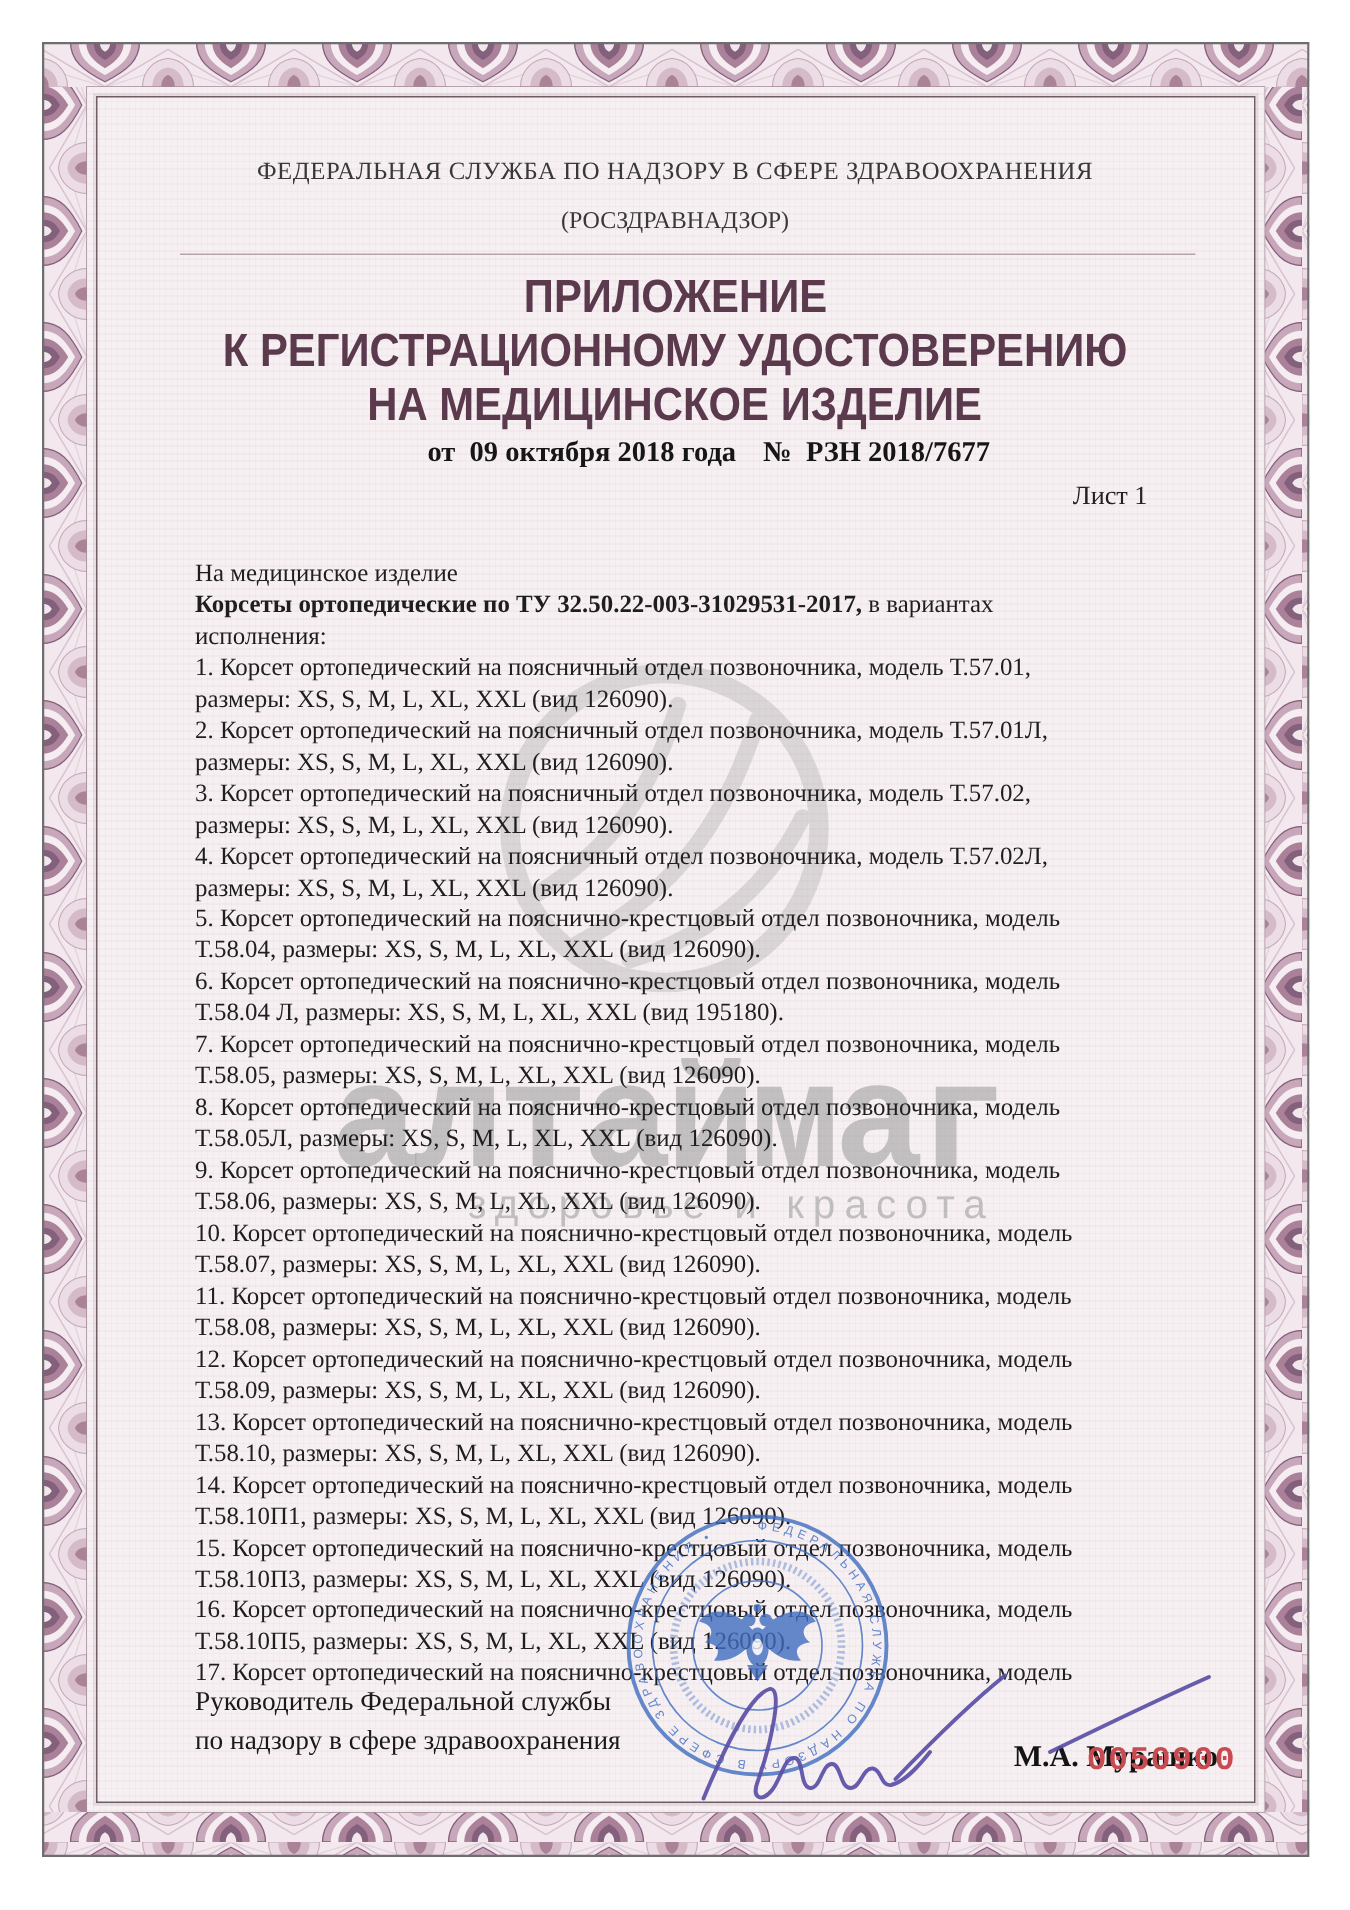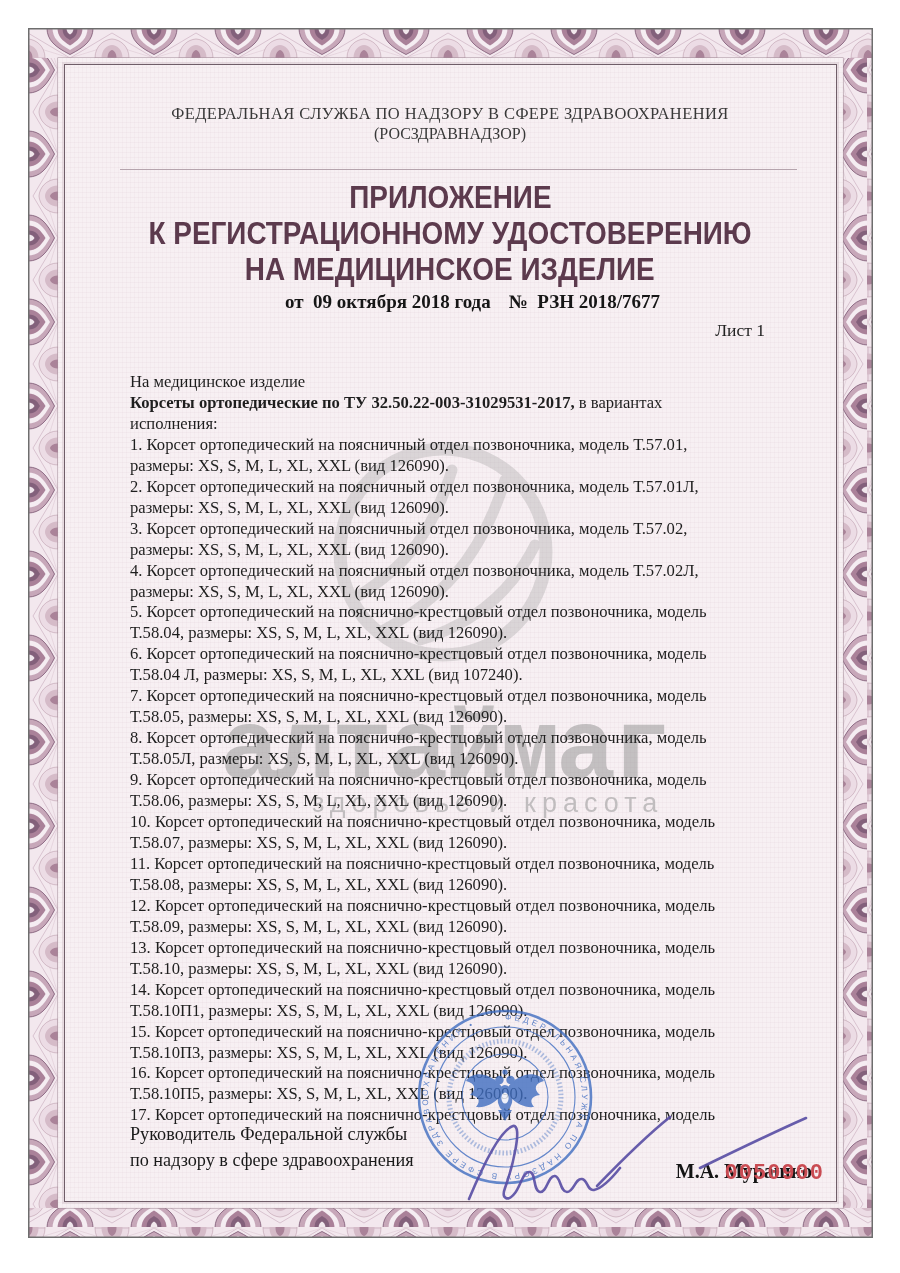--- a/index.html
+++ b/index.html
@@ -19,21 +19,21 @@
       var(--paper-pink);
   }
   .frame{
     position:absolute;left:36px;top:36px;width:771px;height:1136px;
     border:1.3px solid #6f5d68;box-shadow:0 0 0 2px rgba(190,170,180,.28);
   }
   
   .content{position:absolute;inset:0;z-index:2;color:#1f1f1f;}
   .centerband{position:absolute;left:72px;right:72px;text-align:center;}
   .agency1{top:104px;font-size:16.5px;letter-spacing:.4px;color:#383838;}
-  .agency2{top:125px;font-size:16px;color:#383838;}
+  .agency2{top:139px;font-size:16px;color:#383838;}
   .divider{position:absolute;left:120px;top:169px;width:677px;height:1px;background:#b5a4ad;}
   .title-line{font-family:"Liberation Sans","DejaVu Sans",sans-serif;font-weight:bold;color:var(--title-plum);font-size:31px;}
   .t1{top:180px;} .t2{top:216px;} .t3{top:252px;}
   .condensed{display:inline-block;transform:scaleX(.9);transform-origin:50% 50%;white-space:nowrap;}
   .date-row{position:absolute;left:285px;top:291px;display:flex;gap:18px;font-weight:bold;font-size:19px;color:#161616;}
   .date-row span{white-space:pre;}
   .sheet{position:absolute;right:135px;top:320px;font-weight:normal;font-size:17.5px;color:#222;}
   .body-block{position:absolute;left:130px;top:372px;width:690px;font-size:16.6px;line-height:20.95px;color:#1e1e1e;}
   .line{white-space:nowrap;}
   .line b{font-weight:bold;}
@@ -145,21 +145,21 @@
         <div class="line"><b></b><span>размеры: XS, S, M, L, XL, XXL (вид 126090).</span></div>
         <div class="line"><b></b><span>2. Корсет ортопедический на поясничный отдел позвоночника, модель Т.57.01Л,</span></div>
         <div class="line"><b></b><span>размеры: XS, S, M, L, XL, XXL (вид 126090).</span></div>
         <div class="line"><b></b><span>3. Корсет ортопедический на поясничный отдел позвоночника, модель Т.57.02,</span></div>
         <div class="line"><b></b><span>размеры: XS, S, M, L, XL, XXL (вид 126090).</span></div>
         <div class="line"><b></b><span>4. Корсет ортопедический на поясничный отдел позвоночника, модель Т.57.02Л,</span></div>
         <div class="line"><b></b><span>размеры: XS, S, M, L, XL, XXL (вид 126090).</span></div>
         <div class="line"><b></b><span>5. Корсет ортопедический на пояснично-крестцовый отдел позвоночника, модель</span></div>
         <div class="line"><b></b><span>Т.58.04, размеры: XS, S, M, L, XL, XXL (вид 126090).</span></div>
         <div class="line"><b></b><span>6. Корсет ортопедический на пояснично-крестцовый отдел позвоночника, модель</span></div>
-        <div class="line"><b></b><span>Т.58.04 Л, размеры: XS, S, M, L, XL, XXL (вид 107240).</span></div>
+        <div class="line"><b></b><span>Т.58.04 Л, размеры: XS, S, M, L, XL, XXL (вид 195180).</span></div>
         <div class="line"><b></b><span>7. Корсет ортопедический на пояснично-крестцовый отдел позвоночника, модель</span></div>
         <div class="line"><b></b><span>Т.58.05, размеры: XS, S, M, L, XL, XXL (вид 126090).</span></div>
         <div class="line"><b></b><span>8. Корсет ортопедический на пояснично-крестцовый отдел позвоночника, модель</span></div>
         <div class="line"><b></b><span>Т.58.05Л, размеры: XS, S, M, L, XL, XXL (вид 126090).</span></div>
         <div class="line"><b></b><span>9. Корсет ортопедический на пояснично-крестцовый отдел позвоночника, модель</span></div>
         <div class="line"><b></b><span>Т.58.06, размеры: XS, S, M, L, XL, XXL (вид 126090).</span></div>
         <div class="line"><b></b><span>10. Корсет ортопедический на пояснично-крестцовый отдел позвоночника, модель</span></div>
         <div class="line"><b></b><span>Т.58.07, размеры: XS, S, M, L, XL, XXL (вид 126090).</span></div>
         <div class="line"><b></b><span>11. Корсет ортопедический на пояснично-крестцовый отдел позвоночника, модель</span></div>
         <div class="line"><b></b><span>Т.58.08, размеры: XS, S, M, L, XL, XXL (вид 126090).</span></div>

